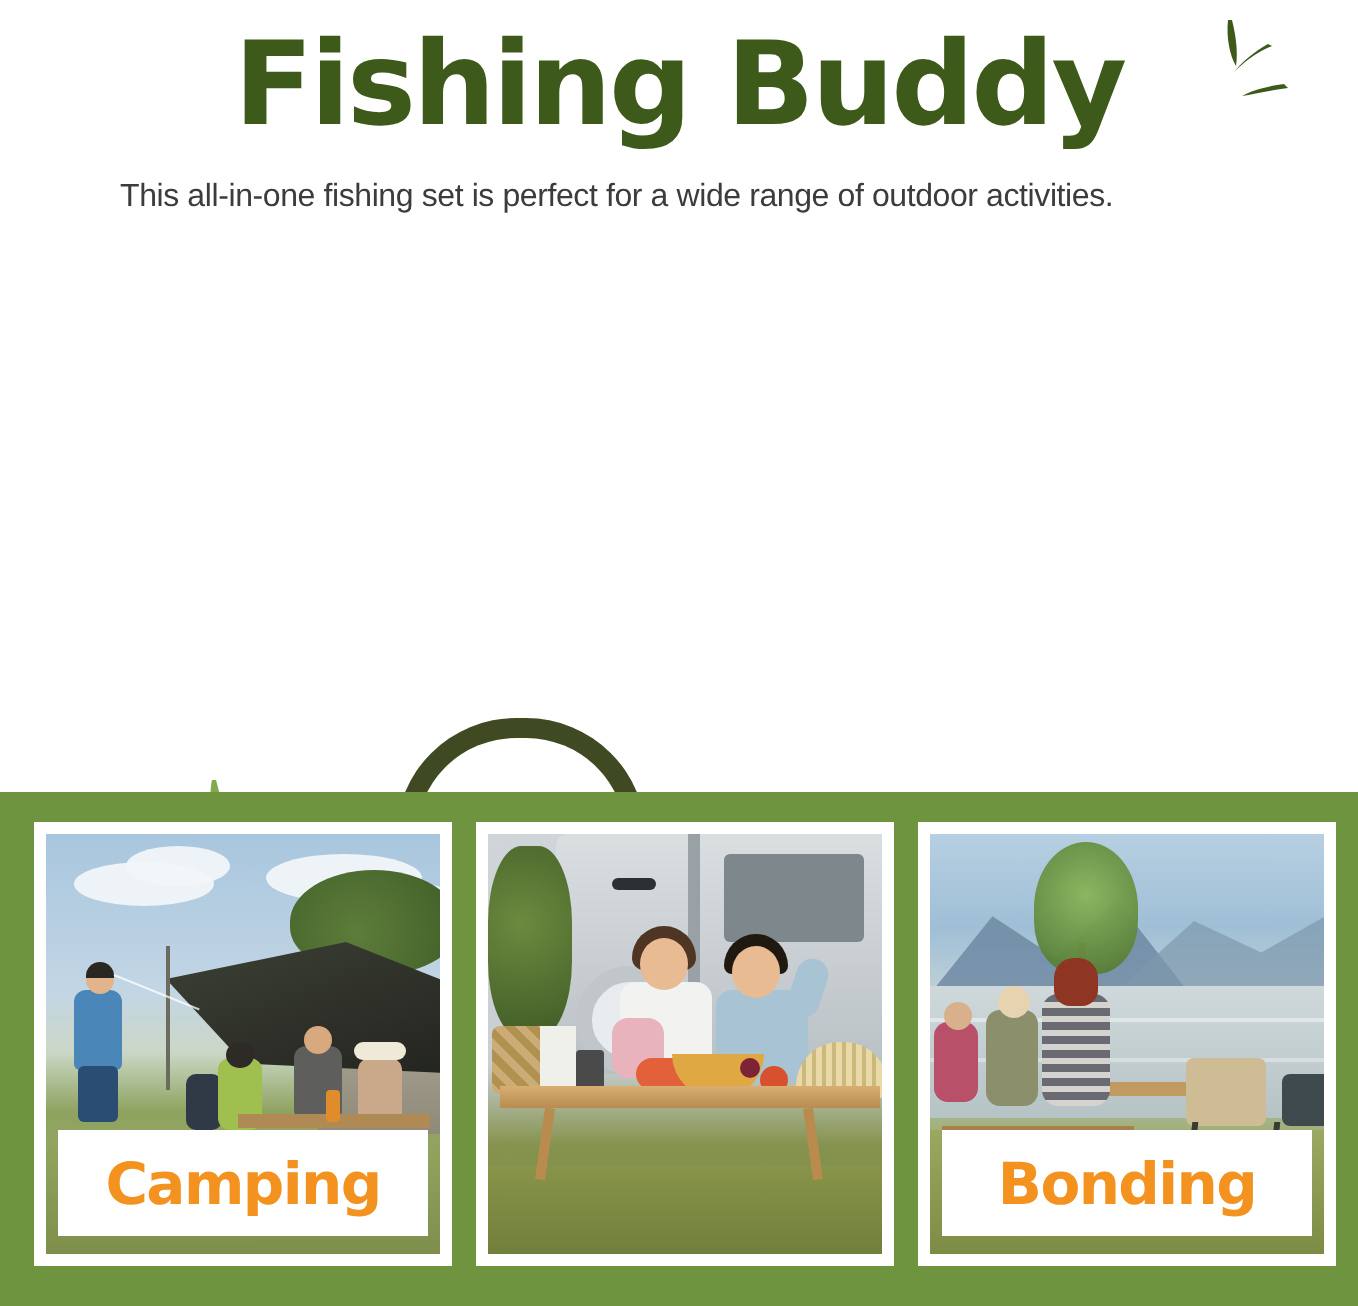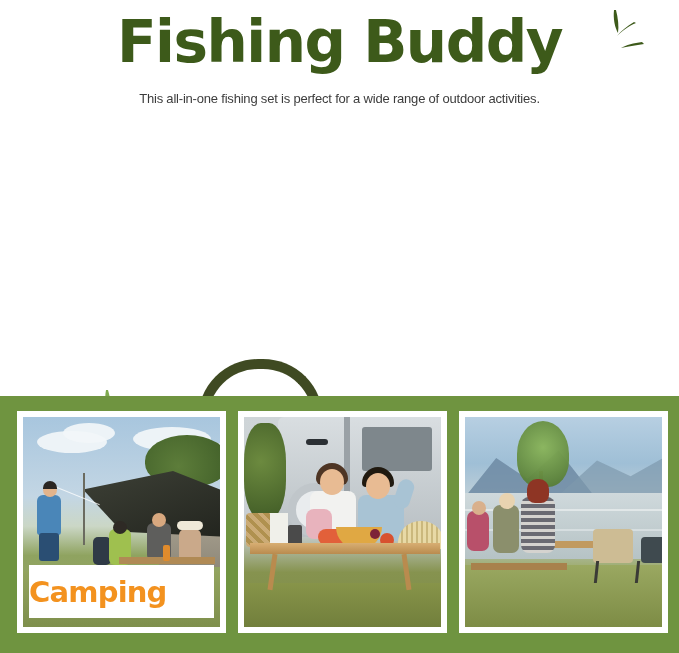--- a/index.html
+++ b/index.html
@@ -20,23 +20,22 @@
     font-family:"DejaVu Sans", sans-serif;
     font-weight:bold;
     font-size:58px;
     letter-spacing:-1.5px;
     color:#3d5a1a;
     line-height:68px;
   }
   .sparkle-title{position:absolute;left:596px;top:6px;width:70px;height:60px;}
   .subtitle{
     position:absolute;left:60px;top:86px;width:559px;
-    text-align:center;
     font-family:"Liberation Sans", sans-serif;
-    font-size:13px;
+    font-size:16px;
     line-height:26px;
     color:#3c3c3c;
     letter-spacing:-0.2px;
   }
 
   
   .hero{position:absolute;left:0;top:150px;width:679px;height:246px;background:#fff;}
 
   .sparkle-bag{position:absolute;left:78px;top:238px;width:60px;height:62px;}
 
@@ -175,21 +174,21 @@
     overflow:hidden;
     flex:0 0 auto;
   }
   .card.c1{width:209px;height:222px;}
   .card.c2{width:209px;height:222px;}
   .card.c3{width:209px;height:222px;}
   .card-photo{position:relative;width:100%;height:100%;overflow:hidden;}
   .label-box{
     position:absolute;left:6px;right:6px;bottom:9px;height:53px;
     background:#ffffff;
-    display:flex;align-items:center;justify-content:flex-start;
+    display:flex;align-items:center;justify-content:center;
   }
   .label-text{
     font-family:"DejaVu Sans", sans-serif;font-weight:bold;
     font-size:29px;color:#f3921f;letter-spacing:-0.8px;
   }
 
   
   .ph1{background:linear-gradient(180deg,#a8c6de 0%,#c3d6e4 38%,#cbd7c6 52%,#8fa360 66%,#9aa56a 100%);}
   .ph1 .cloud{position:absolute;background:#f2f6f8;border-radius:50%;opacity:.92;}
   .ph1 .c-a{left:14px;top:14px;width:70px;height:22px;}
@@ -437,19 +436,22 @@
           <div class="bench"></div>
           <div class="p1"></div>
           <div class="p1h"></div>
           <div class="p2"></div>
           <div class="p2h"></div>
           <div class="p3"></div>
           <div class="p3h"></div>
           <div class="chair"></div>
           <div class="chair-leg"></div>
           <div class="chair2"></div>
+          <div class="label-box">
+            <span class="label-text">Bonding</span>
+          </div>
         </div>
       </div>
 
     </div>
   </div>
 
 </div>
 
 </body></html>

